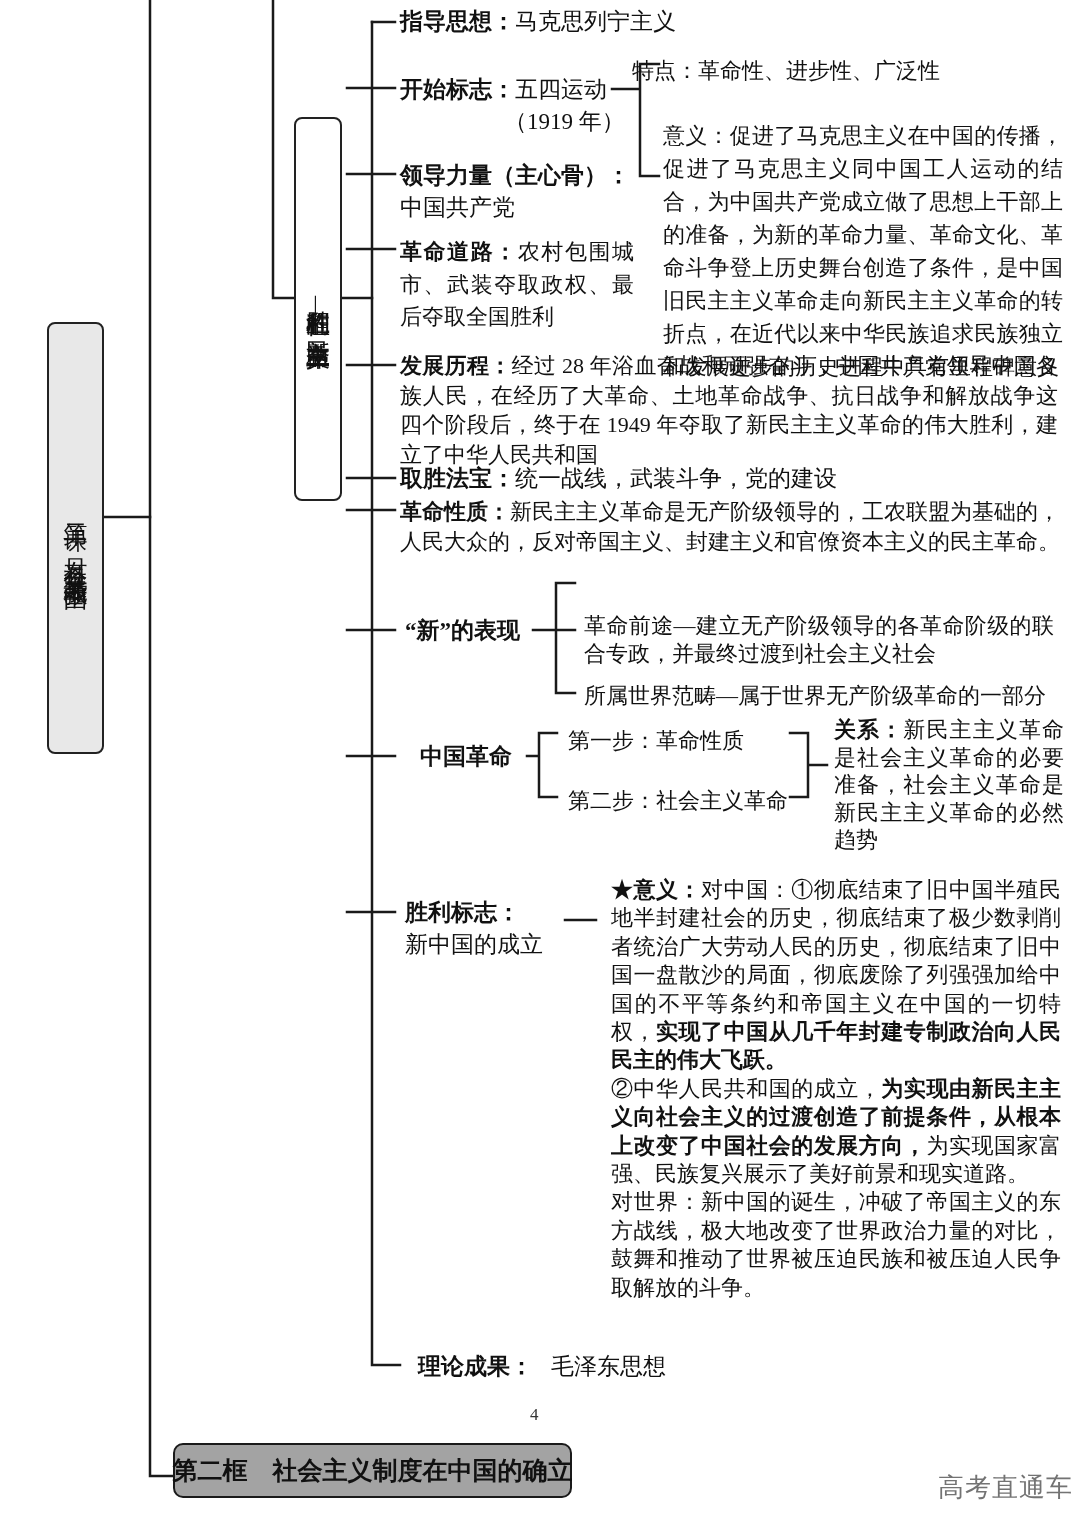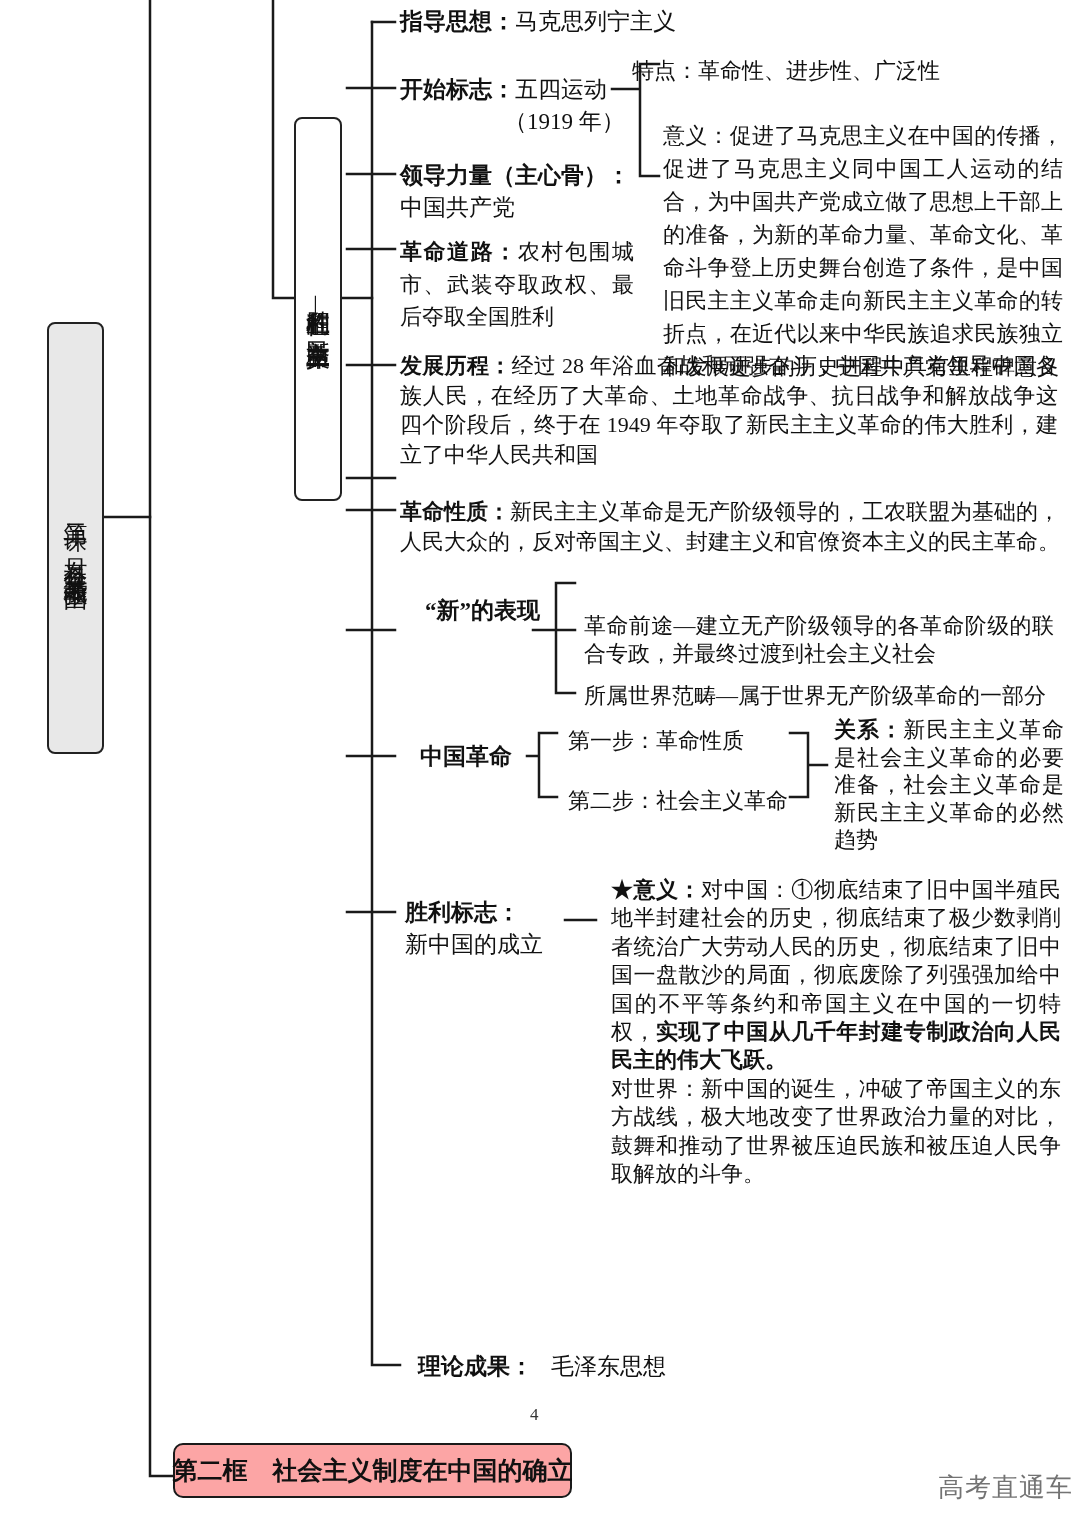--- a/index.html
+++ b/index.html
@@ -20,21 +20,21 @@
   }
   .vtext{
     writing-mode:vertical-rl;text-orientation:mixed;
     font-size:24px;letter-spacing:3px;line-height:1;white-space:nowrap;
   }
   .vspace{display:inline-block;inline-size:26px;}
   .lesson-box{background:#e8e8e8;}
   .section-box{background:#ffffff;}
   .frame-box{
     border:2.5px solid #1a1a1a;border-radius:10px;box-sizing:border-box;
-    background:#fca5a5;display:flex;align-items:center;justify-content:center;
+    background:#a3a3a3;display:flex;align-items:center;justify-content:center;
     font-size:25px;font-weight:bold;white-space:nowrap;
   }
   .pagenum{font-size:17px;color:#333;}
   .watermark{font-size:26px;color:#737373;letter-spacing:1px;font-family:"Liberation Sans","DejaVu Sans",sans-serif;}
   .indent2{display:block;margin-left:104px;}
   .stack{display:block;}
 </style>
 </head>
 <body>
 
@@ -92,46 +92,50 @@
   </div>
 
   <div class="abs par" style="left:400px;top:236px;width:234px;line-height:32.5px;">
     <span class="b">革命道路：</span><span>农村包围城市、武装夺取政权、最后夺取全国胜利</span>
   </div>
 
   <div class="abs par" style="left:400px;top:351px;width:658px;line-height:29.5px;">
     <span class="b">发展历程：</span><span>经过 28 年浴血奋战和顽强奋斗，中国共产党领导中国各族人民，在经历了大革命、土地革命战争、抗日战争和解放战争这四个阶段后，终于在 1949 年夺取了新民主主义革命的伟大胜利，建立了中华人民共和国</span>
   </div>
 
+  <div class="abs row" style="left:400px;top:464px;">
+    <span class="b">取胜法宝：</span><span>统一战线，武装斗争，党的建设</span>
+  </div>
 
   <div class="abs par" style="left:400px;top:497px;width:660px;line-height:30px;">
     <span class="b">革命性质：</span><span>新民主主义革命是无产阶级领导的，工农联盟为基础的，人民大众的，反对帝国主义、封建主义和官僚资本主义的民主革命。</span>
   </div>
 
-  <div class="abs row b" style="left:405px;top:596px;margin-left:20px;">“新”的表现</div>
+  <div class="abs row b" style="left:405px;top:616px;">“新”的表现</div>
   <div class="abs par" style="left:584px;top:612px;width:470px;line-height:28px;">革命前途—建立无产阶级领导的各革命阶级的联合专政，并最终过渡到社会主义社会</div>
   <div class="abs row" style="left:584px;top:681px;font-size:22px;">所属世界范畴—属于世界无产阶级革命的一部分</div>
 
   <div class="abs row b" style="left:420px;top:742px;">中国革命</div>
   <div class="abs row" style="left:568px;top:726px;font-size:22px;">
     <span>第一步：</span><span>革命性质</span>
   </div>
   <div class="abs row" style="left:568px;top:788px;font-size:22px;font-family:Liberation Mono, monospace;">
     <span>第二步：</span><span>社会主义革命</span>
   </div>
   <div class="abs par" style="left:834px;top:716px;width:230px;line-height:27.5px;">
     <span class="b">关系：</span><span>新民主主义革命是社会主义革命的必要准备，社会主义革命是新民主主义革命的必然趋势</span>
   </div>
 
   <div class="abs row" style="left:405px;top:897px;line-height:32px;">
     <span class="b stack">胜利标志：</span>
     <span class="stack">新中国的成立</span>
   </div>
   <div class="abs par" style="left:611px;top:876px;width:450px;line-height:28.4px;">
     <p style="margin:0;"><span class="b">★意义：</span><span>对中国：①彻底结束了旧中国半殖民地半封建社会的历史，彻底结束了极少数剥削者统治广大劳动人民的历史，彻底结束了旧中国一盘散沙的局面，彻底废除了列强强加给中国的不平等条约和帝国主义在中国的一切特权，</span><span class="b">实现了中国从几千年封建专制政治向人民民主的伟大飞跃。</span></p>
+    <p style="margin:0;"><span>②中华人民共和国的成立，</span><span class="b">为实现由新民主主义向社会主义的过渡创造了前提条件，从根本上改变了中国社会的发展方向，</span><span>为实现国家富强、民族复兴展示了美好前景和现实道路。</span></p>
     <p style="margin:0;">对世界：新中国的诞生，冲破了帝国主义的东方战线，极大地改变了世界政治力量的对比，鼓舞和推动了世界被压迫民族和被压迫人民争取解放的斗争。</p>
   </div>
 
   <div class="abs row" style="left:418px;top:1352px;">
     <span class="b">理论成果：</span><span style="margin-left:18px;">毛泽东思想</span>
   </div>
 
   <div class="abs pagenum" style="left:530px;top:1405px;">4</div>
 
   <div class="abs frame-box" style="left:173px;top:1443px;width:399px;height:55px;">

